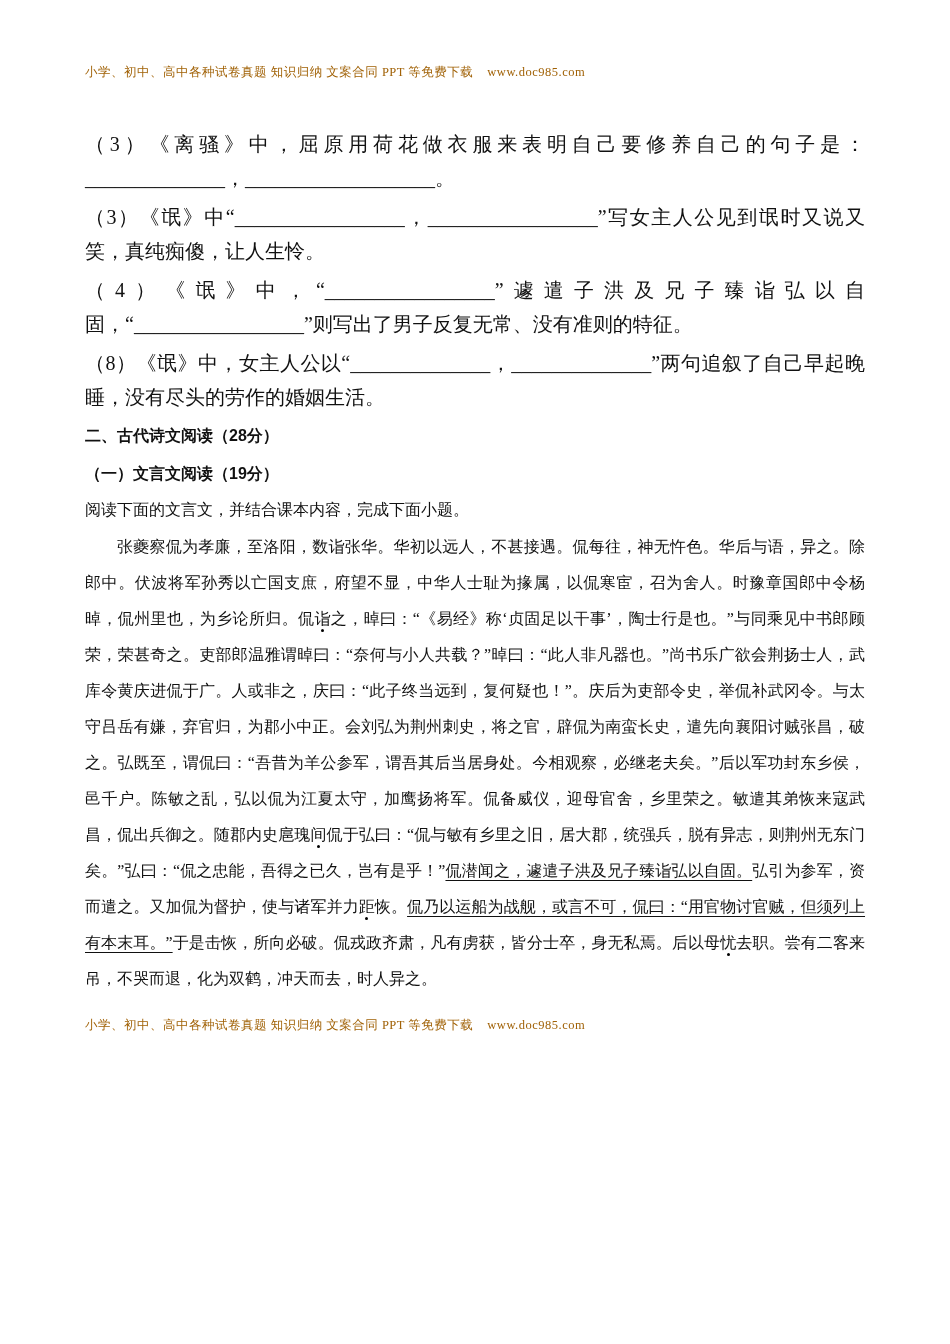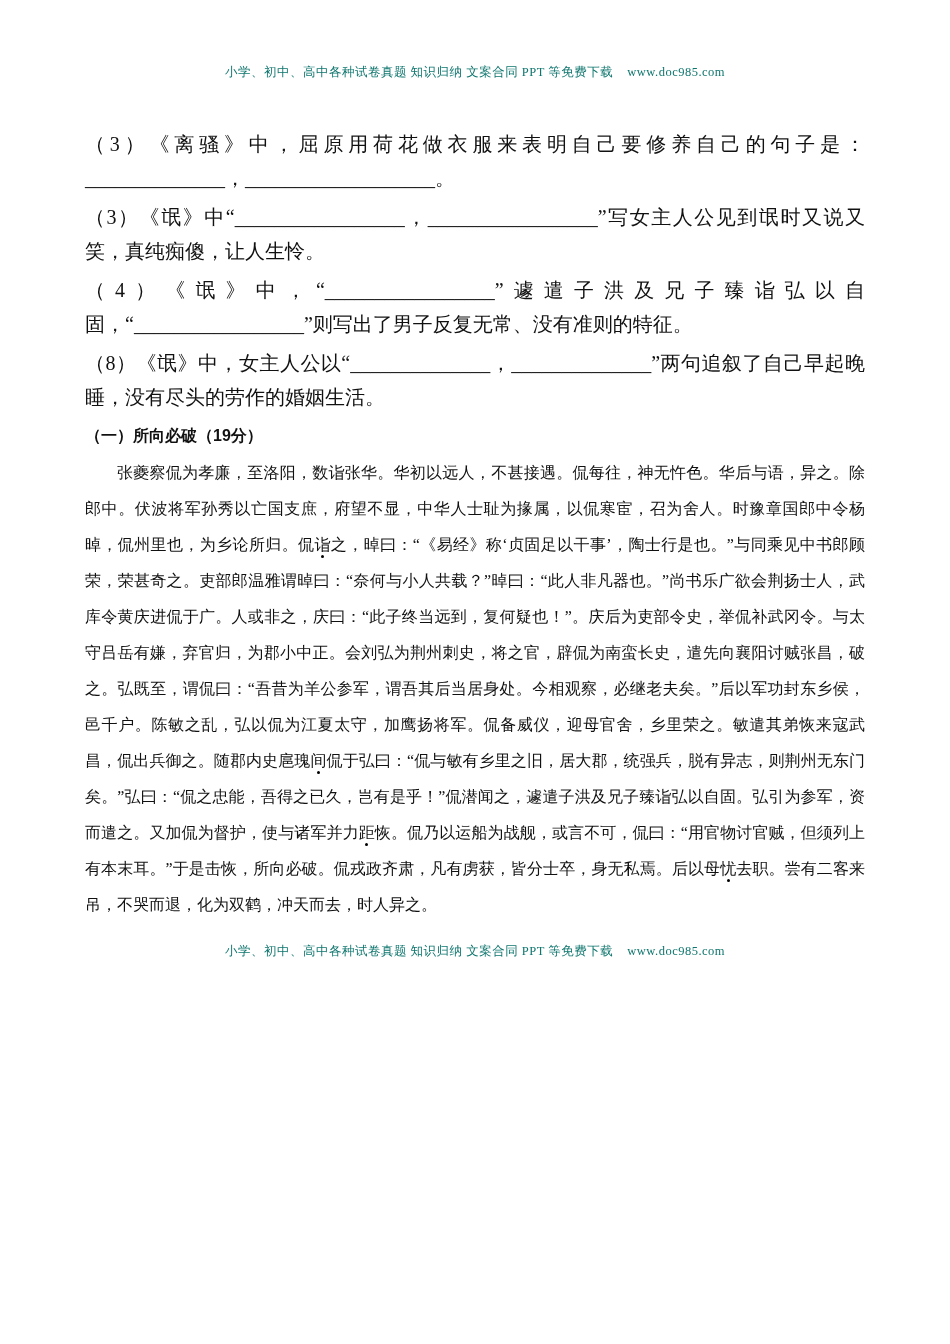--- a/index.html
+++ b/index.html
@@ -9,23 +9,22 @@
     height: 1344px;
     margin: 0 auto;
     background: #ffffff;
     box-sizing: border-box;
     padding: 64px 85px 0 85px;
     font-family: "Liberation Serif", "DejaVu Serif", serif;
     color: #111;
     overflow: hidden;
   }
   .header, .footer {
-    text-align: center;
     font-size: 12.5px;
-    color: #0f766e;
+    color: #a16207;
     letter-spacing: 0.5px;
     white-space: nowrap;
   }
   .header { margin-bottom: 46px; }
   .footer { margin-top: 20px; }
   .url { margin-left: 14px; }
   .q {
     font-size: 20px;
     line-height: 34px;
     text-align: justify;
@@ -45,20 +44,21 @@
     margin: 0 0 2px 0;
   }
   .passage {
     font-size: 16px;
     line-height: 36px;
     text-align: justify;
     text-indent: 2em;
     margin: 0;
   }
   .u {
+    text-decoration: underline;
     text-underline-offset: 4px;
     text-decoration-thickness: 1px;
   }
   .em { position: relative; }
   .em::after {
     content: "";
     position: absolute;
     left: 50%;
     margin-left: -1.5px;
     bottom: -5px;
@@ -77,22 +77,24 @@
     <span>小学、初中、高中各种试卷真题 知识归纳 文案合同 PPT 等免费下载</span><span class="url">www.doc985.com</span>
   </div>
 
   <div class="questions">
       <p class="q"><span class="">（3）《离骚》中，屈原用荷花做衣服来表明自己要修养自己的句子是：</span><span class="blank">______________</span><span class="">，</span><span class="blank">___________________</span><span class="">。</span></p>
       <p class="q"><span class="">（3）《氓》中“</span><span class="blank">_________________</span><span class="">，</span><span class="blank">_________________</span><span class="">”写女主人公见到氓时又说又笑，真纯痴傻，让人生怜。</span></p>
       <p class="q"><span class="">（4）《氓》中，“</span><span class="blank">_________________</span><span class="">”遽遣子洪及兄子臻诣弘以自固，“</span><span class="blank">_________________</span><span class="">”则写出了男子反复无常、没有准则的特征。</span></p>
       <p class="q"><span class="">（8）《氓》中，女主人公以“</span><span class="blank">______________</span><span class="">，</span><span class="blank">______________</span><span class="">”两句追叙了自己早起晚睡，没有尽头的劳作的婚姻生活。</span></p>
     </div>
 
-  <h3 class="sec">（一）所向必破（19分）</h3>
+  <h2 class="sec">二、古代诗文阅读（28分）</h2>
+  <h3 class="sec">（一）文言文阅读（19分）</h3>
 
+  <p class="intro">阅读下面的文言文，并结合课本内容，完成下面小题。</p>
 
   <p class="passage"><span class="">张夔察侃为孝廉，至洛阳，数诣张华。华初以远人，不甚接遇。侃每往，神无忤色。华后与语，异之。除郎中。伏波将军孙秀以亡国支庶，府望不显，中华人士耻为掾属，以侃寒宦，召为舍人。时豫章国郎中令杨晫，侃州里也，为乡论所归。侃</span><span class="em">诣</span><span class="">之，晫曰：“《易经》称‘贞固足以干事’，陶士行是也。”与同乘见中书郎顾荣，荣甚奇之。吏部郎温雅谓晫曰：“奈何与小人共载？”晫曰：“此人非凡器也。”尚书乐广欲会荆扬士人，武库令黄庆进侃于广。人或非之，庆曰：“此子终当远到，复何疑也！”。庆后为吏部令史，举侃补武冈令。与太守吕岳有嫌，弃官归，为郡小中正。会刘弘为荆州刺史，将之官，辟侃为南蛮长史，遣先向襄阳讨贼张昌，破之。弘既至，谓侃曰：“吾昔为羊公参军，谓吾其后当居身处。今相观察，必继老夫矣。”后以军功封东乡侯，邑千户。陈敏之乱，弘以侃为江夏太守，加鹰扬将军。侃备威仪，迎母官舍，乡里荣之。敏遣其弟恢来寇武昌，侃出兵御之。随郡内史扈瑰</span><span class="em">间</span><span class="">侃于弘曰：“侃与敏有乡里之旧，居大郡，统强兵，脱有异志，则荆州无东门矣。”弘曰：“侃之忠能，吾得之已久，岂有是乎！”</span><span class="u">侃潜闻之，遽遣子洪及兄子臻诣弘以自固。</span><span class="">弘引为参军，资而遣之。又加侃为督护，使与诸军并力</span><span class="em">距</span><span class="">恢。</span><span class="u">侃乃以运船为战舰，或言不可，侃曰：“用官物讨官贼，但须列上有本末耳。”</span><span class="">于是击恢，所向必破。侃戎政齐肃，凡有虏获，皆分士卒，身无私焉。后以母</span><span class="em">忧</span><span class="">去职。尝有二客来吊，不哭而退，化为双鹤，冲天而去，时人异之。</span></p>
 
   <div class="footer">
     <span>小学、初中、高中各种试卷真题 知识归纳 文案合同 PPT 等免费下载</span><span class="url">www.doc985.com</span>
   </div>
 
 </div>
 
 </body></html>

